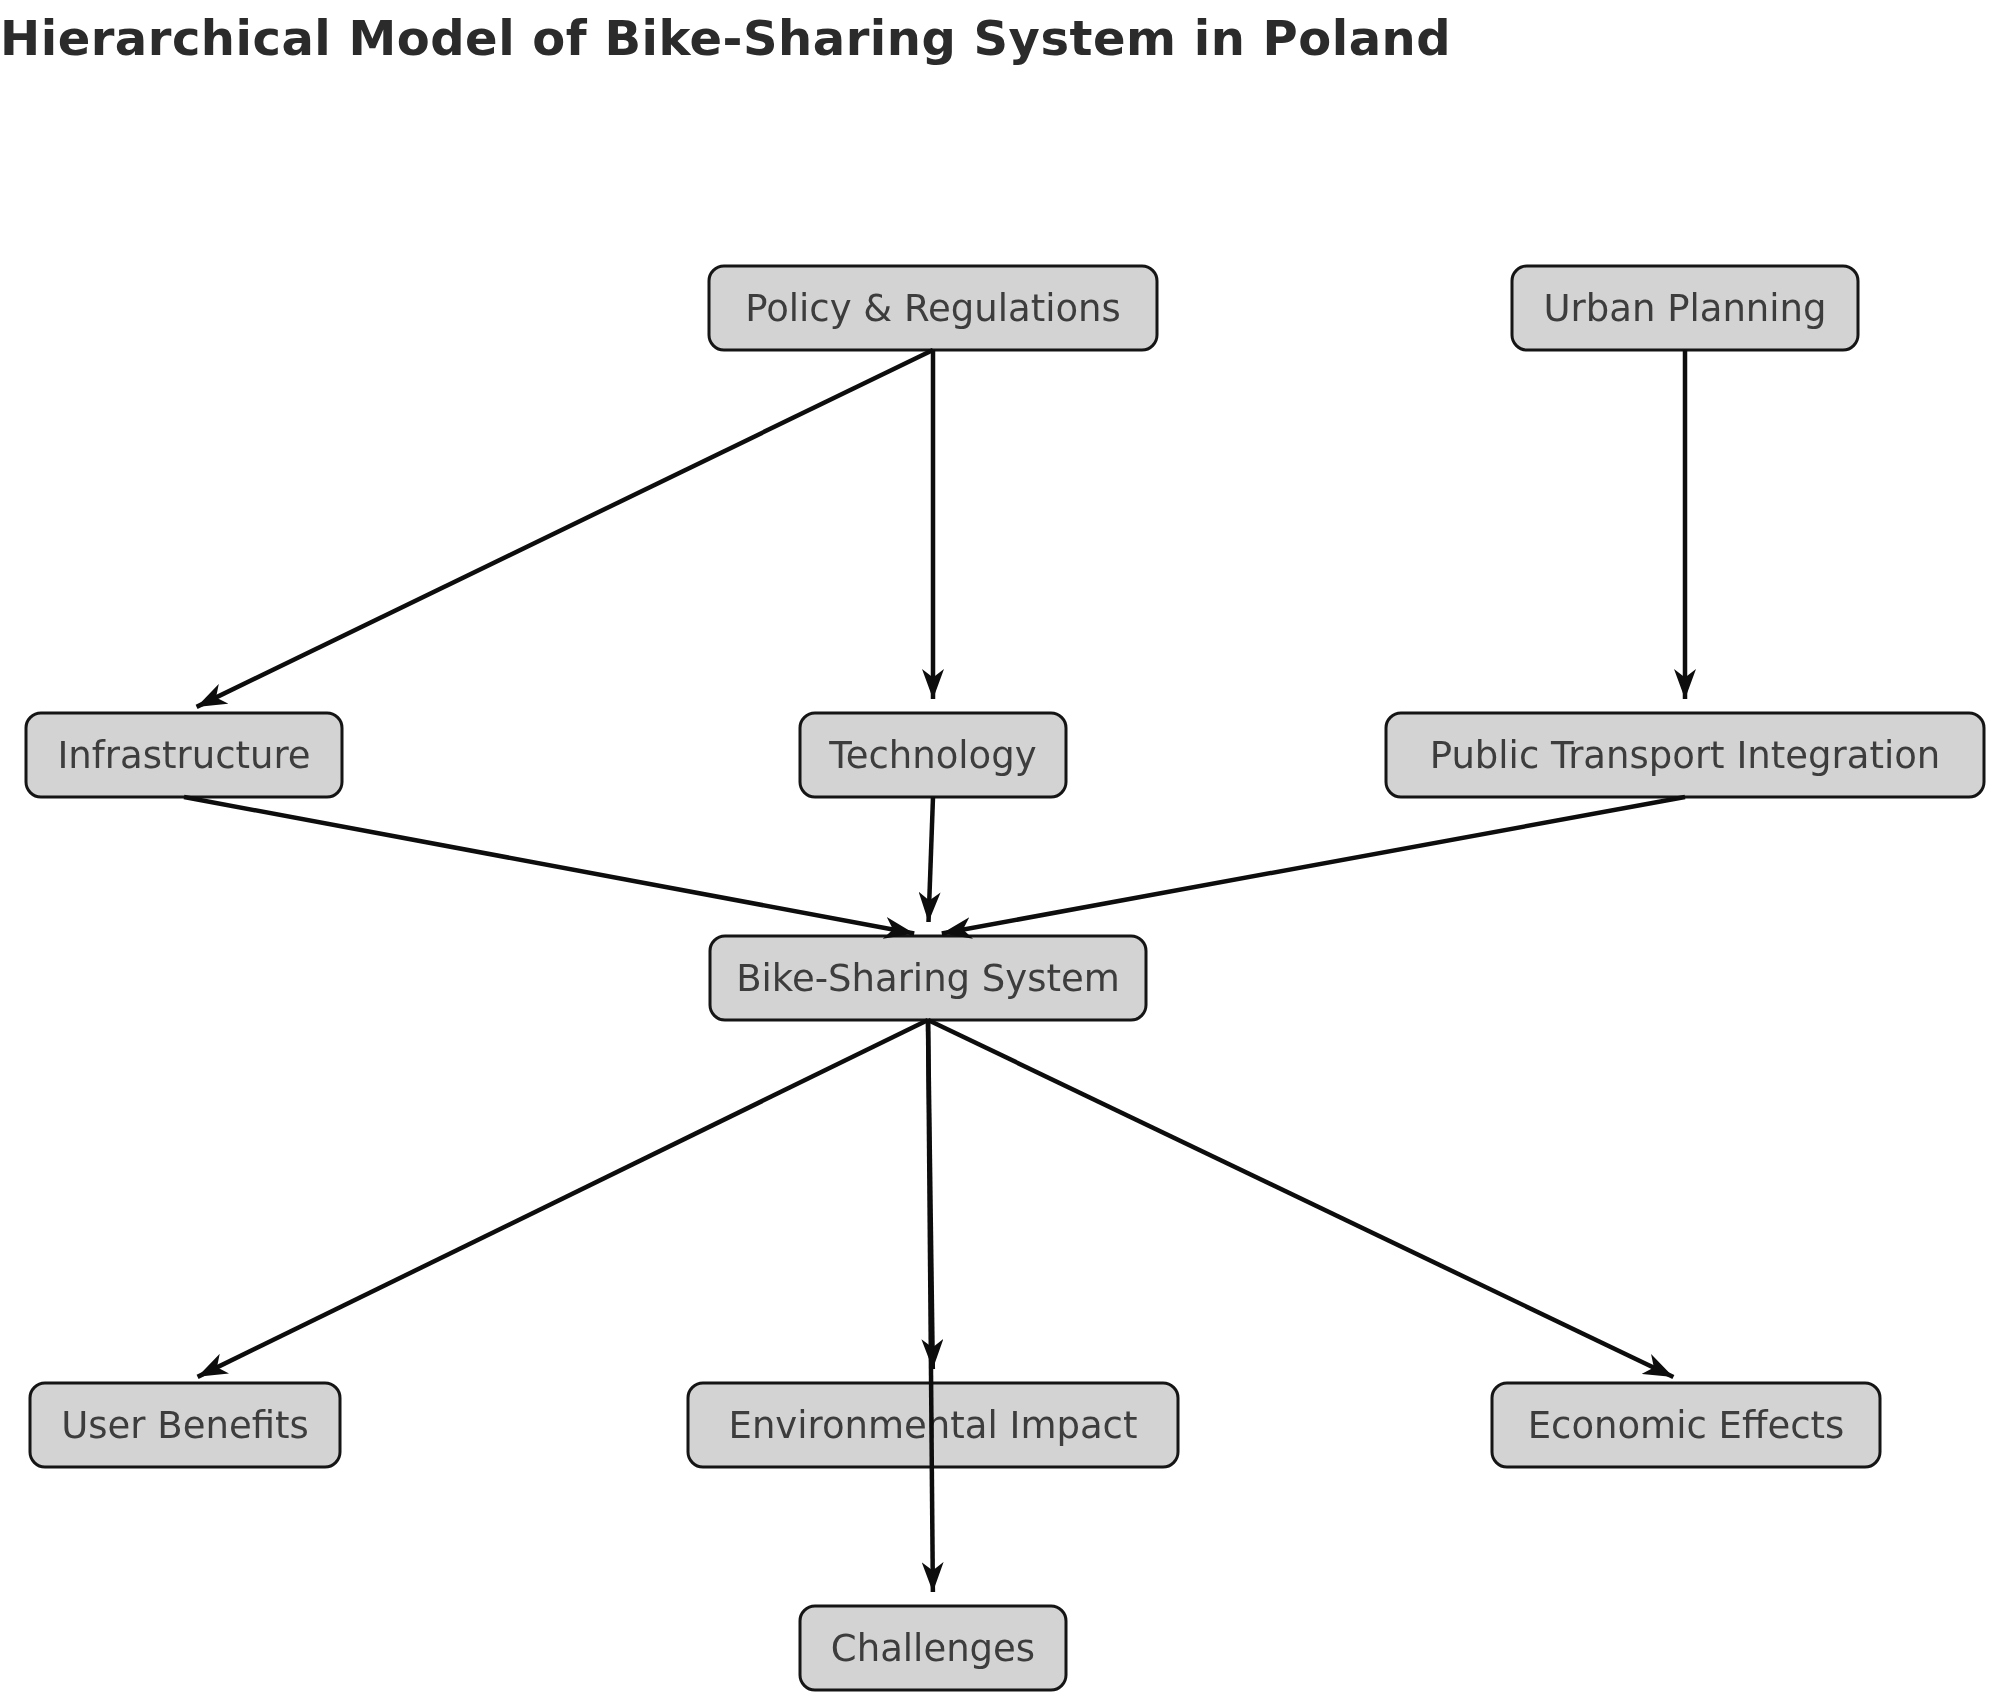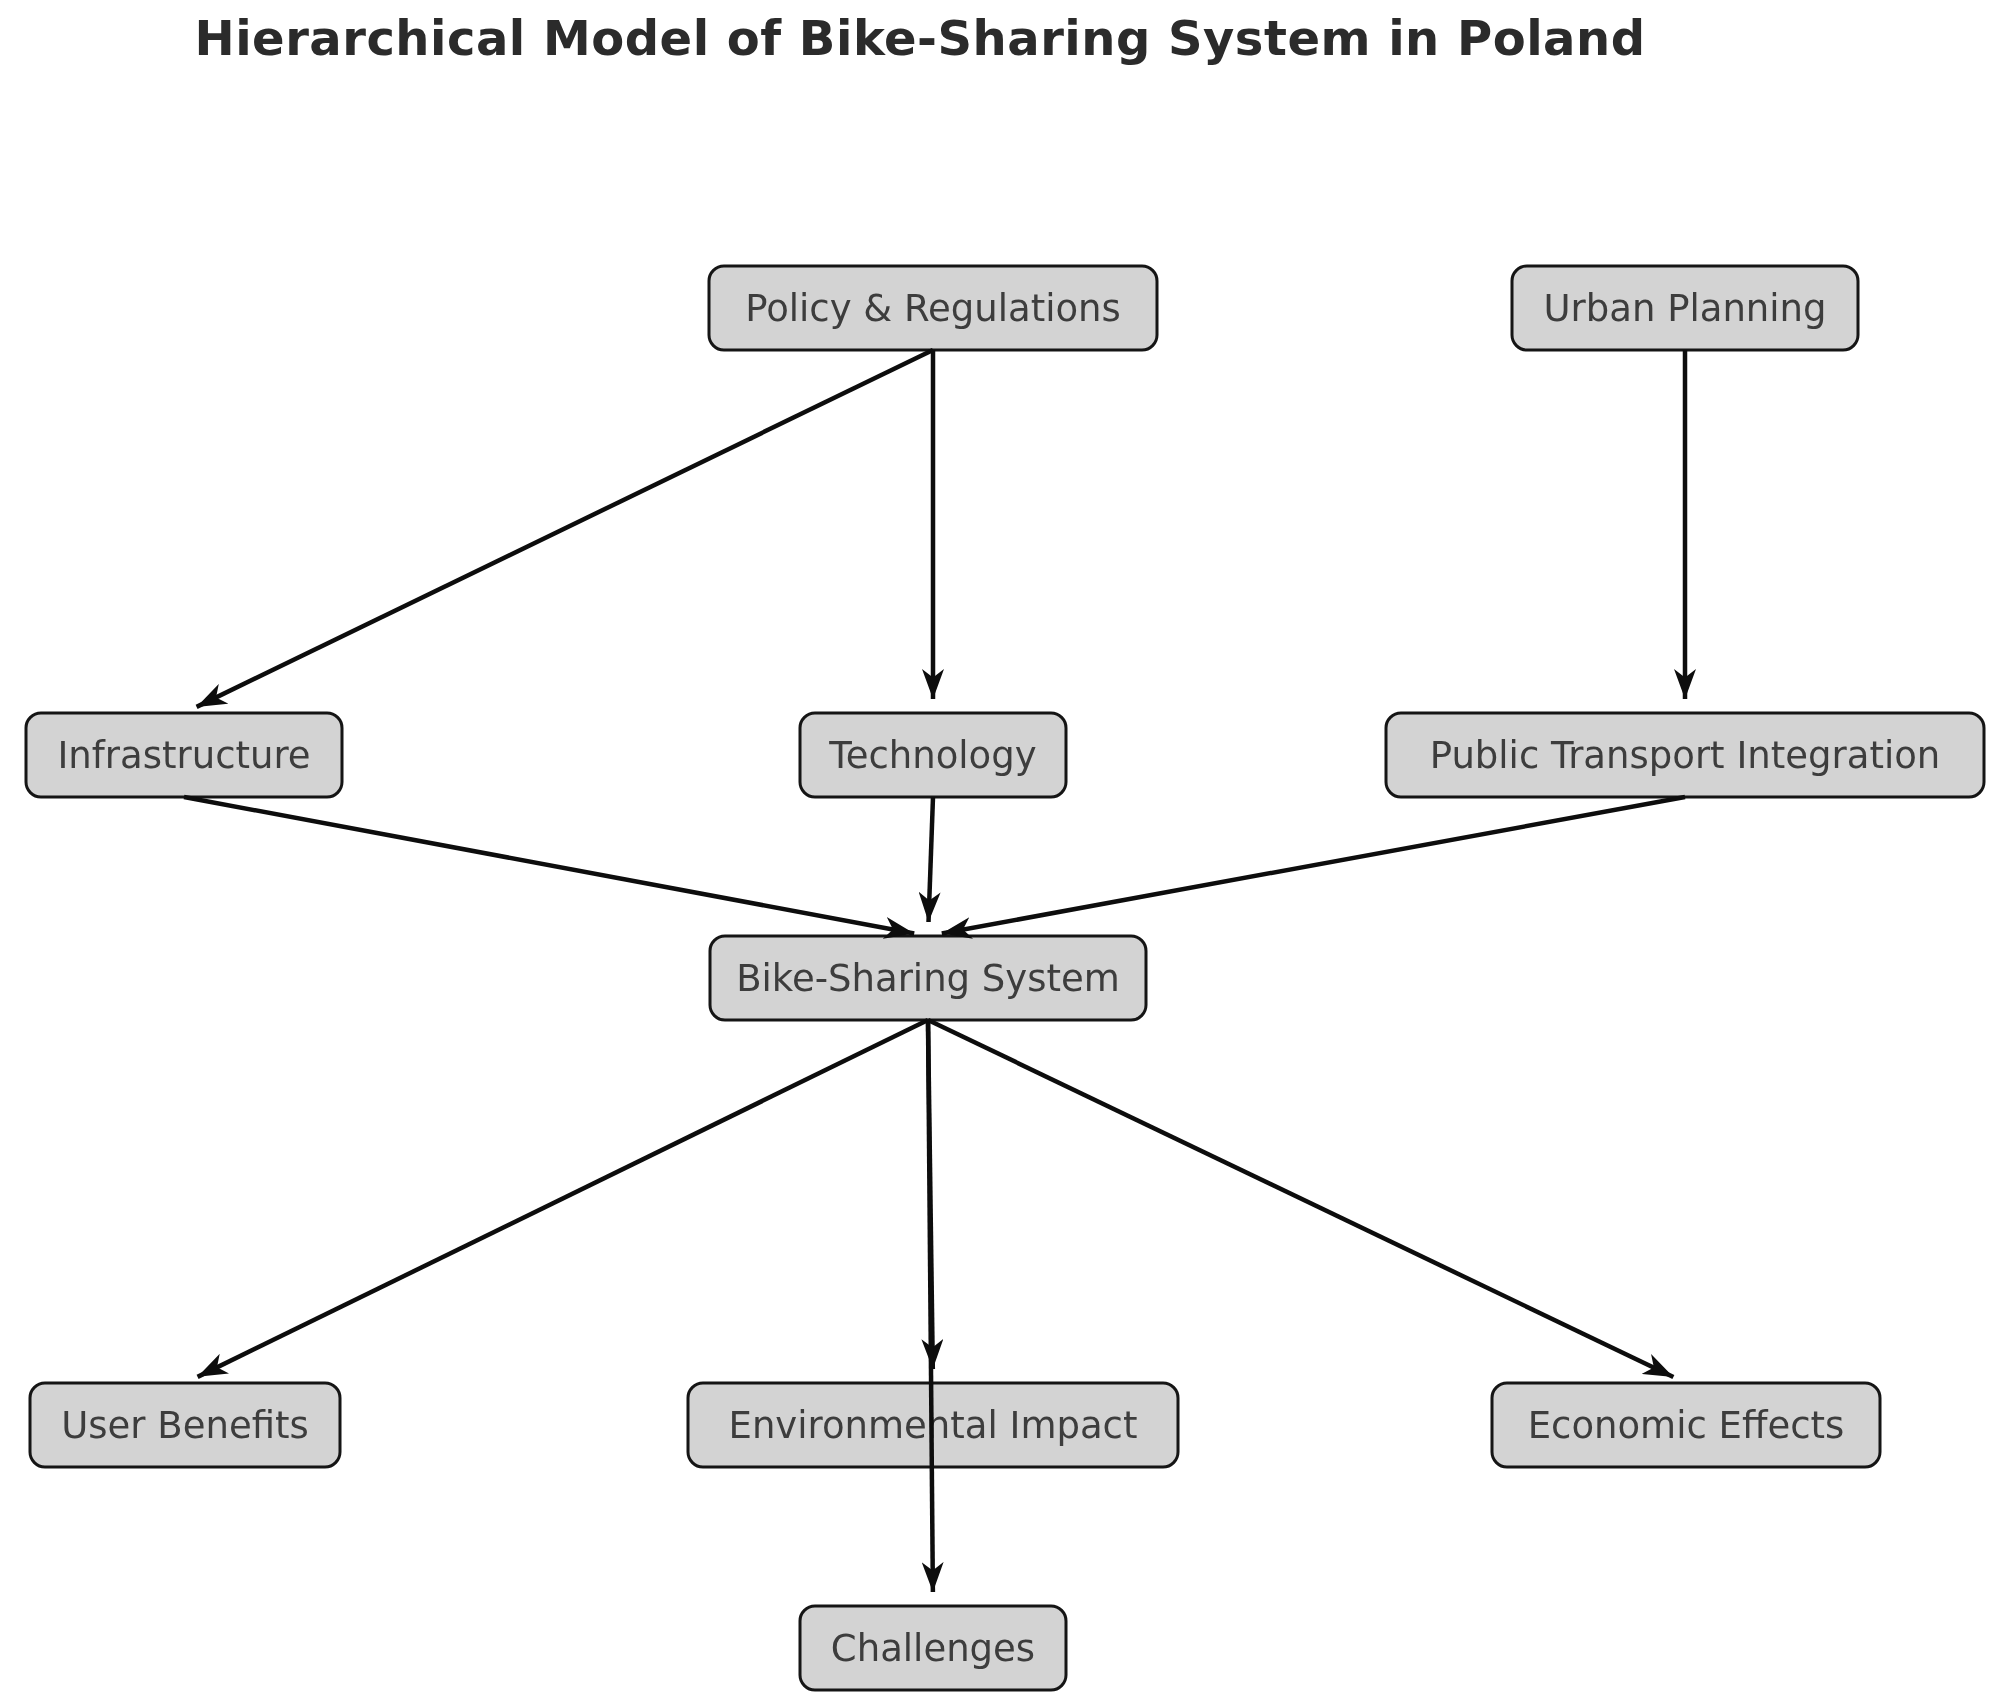--- a/index.html
+++ b/index.html
@@ -14,21 +14,20 @@
     background: #ffffff;
     font-family: "DejaVu Sans", sans-serif;
     overflow: hidden;
   }
   .diagram-title {
     position: absolute;
     top: 10px;
     left: 0;
     width: 1840px;
     margin: 0;
-    text-align: center;
     font-size: 48px;
     font-weight: bold;
     letter-spacing: 0.5px;
     color: #2b2b2b;
   }
   svg.graph {
     position: absolute;
     left: 0;
     top: 0;
     width: 2001px;

